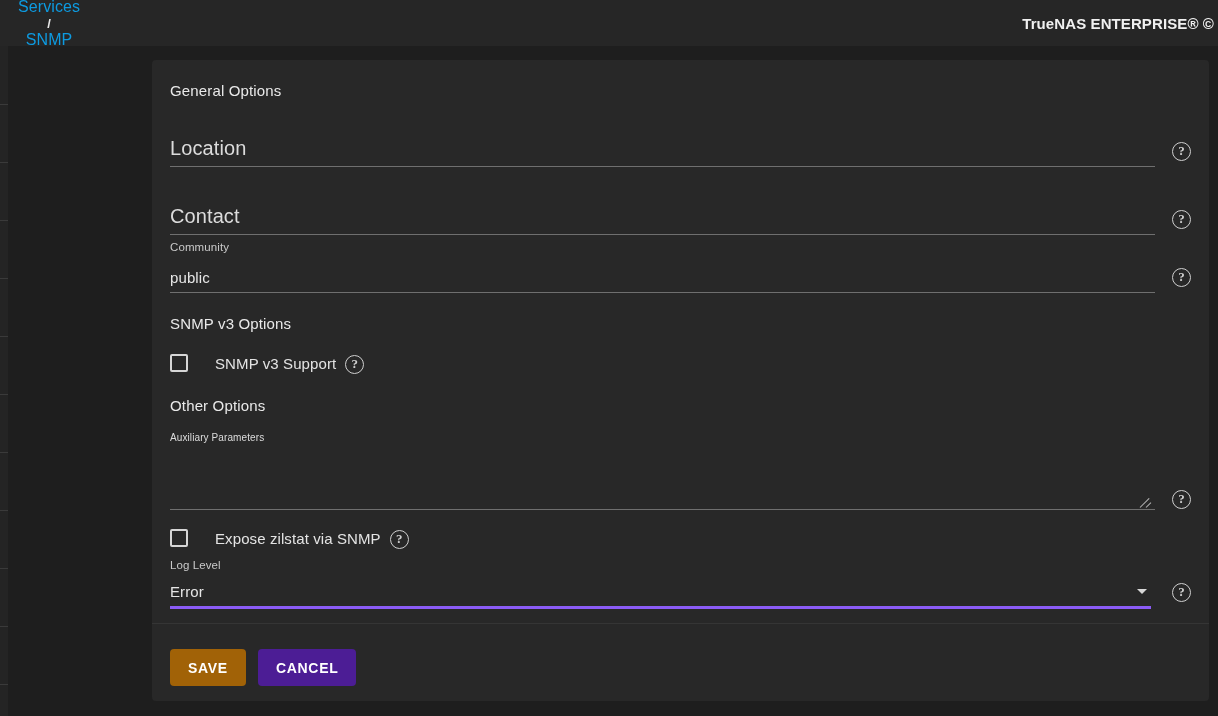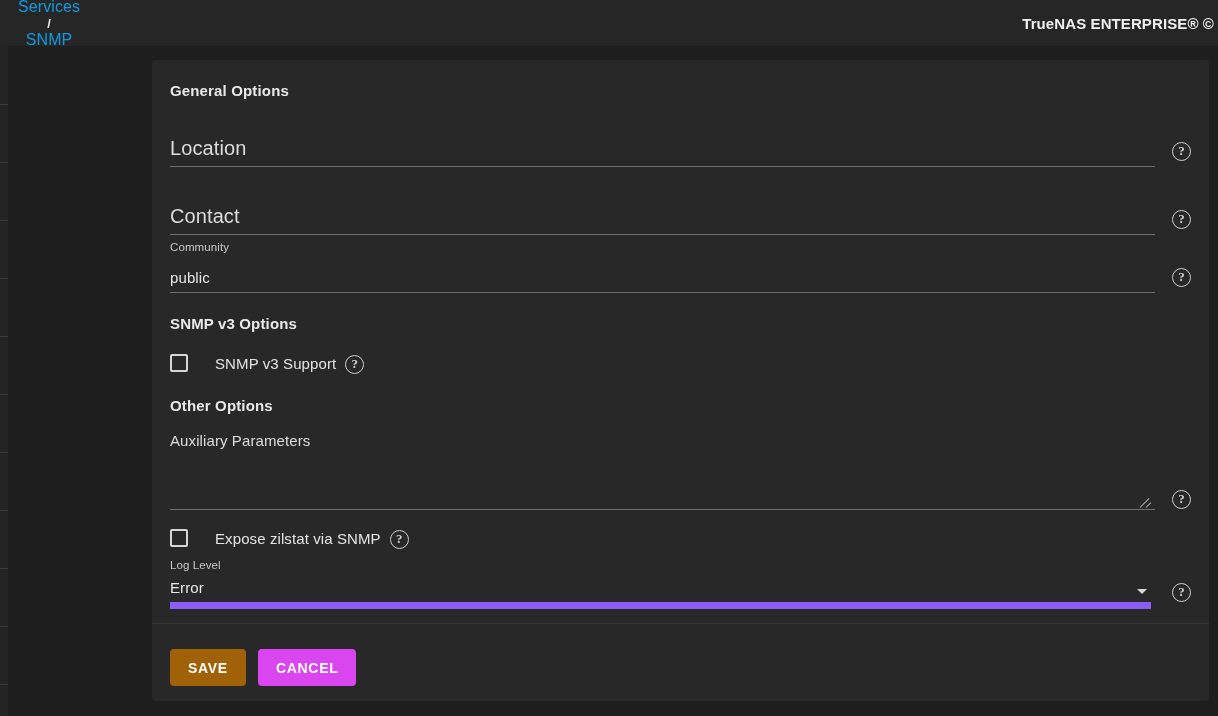--- a/index.html
+++ b/index.html
@@ -93,21 +93,21 @@
     background: #282828;
     border-radius: 4px;
     overflow: hidden;
   }
 
   #card-body { padding: 22px 18px 0 18px; }
 
   .section-heading {
     color: #e9e9e9;
     font-size: 15px;
-    font-weight: bold;
+    font-weight: normal;
     letter-spacing: .15px;
   }
 
   
   .field {
     position: relative;
     height: 56px;
     margin-top: 12px;
   }
   .field-inner {
@@ -190,21 +190,21 @@
   }
   .textarea-inner {
     position: absolute;
     left: 0; right: 36px; top: 0; bottom: 0;
     border-bottom: 1px solid #6f6f6f;
   }
   .textarea-label {
     position: absolute;
     left: 0; top: 8px;
     color: #dcdcdc;
-    font-size: 15px;
+    font-size: 10px;
     letter-spacing: .1px;
   }
   .resize-grip {
     position: absolute;
     right: 39px;
     bottom: 2px;
     width: 12px; height: 12px;
   }
   .resize-grip i {
     position: absolute;
@@ -228,21 +228,21 @@
   
   .select-field {
     position: relative;
     height: 54px;
     margin-top: 4px;
   }
   .select-inner {
     position: absolute;
     left: 0; right: 40px; bottom: 0;
     height: 100%;
-    border-bottom: 7px solid #8b5cf6;
+    border-bottom: 3px solid #8b5cf6;
   }
   .select-arrow {
     position: absolute;
     right: 44px;
     bottom: 15px;
     width: 0; height: 0;
     border-left: 5px solid transparent;
     border-right: 5px solid transparent;
     border-top: 5px solid #d8d8d8;
   }
@@ -269,21 +269,21 @@
     border: none;
     border-radius: 4px;
     font-family: "Liberation Sans", sans-serif;
     font-size: 14px;
     font-weight: bold;
     letter-spacing: .7px;
     color: #ffffff;
     cursor: pointer;
   }
   .btn-primary { background: #a16207; }
-  .btn-secondary { background: #d946ef; }
+  .btn-secondary { background: #4c1d95; }
 </style>
 </head>
 <body>
 
 <div id="topbar">
   <div id="breadcrumb">
     <span class="crumb-link">Services</span>
     <span class="crumb-sep">/</span>
     <span class="crumb-link">SNMP</span>
   </div>

